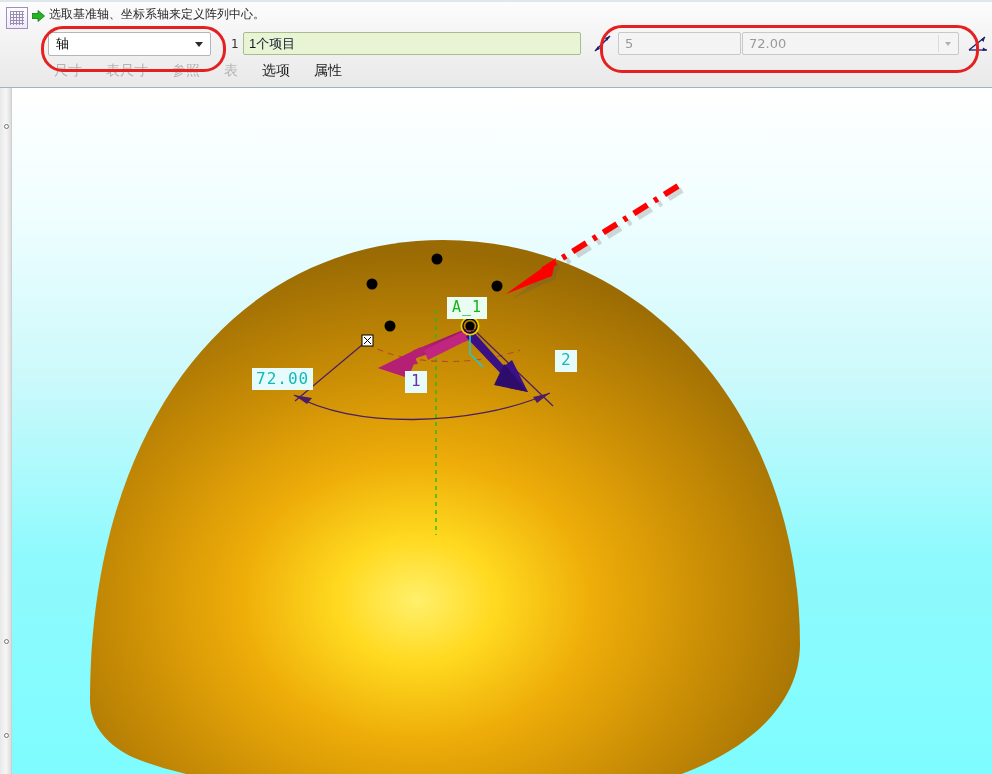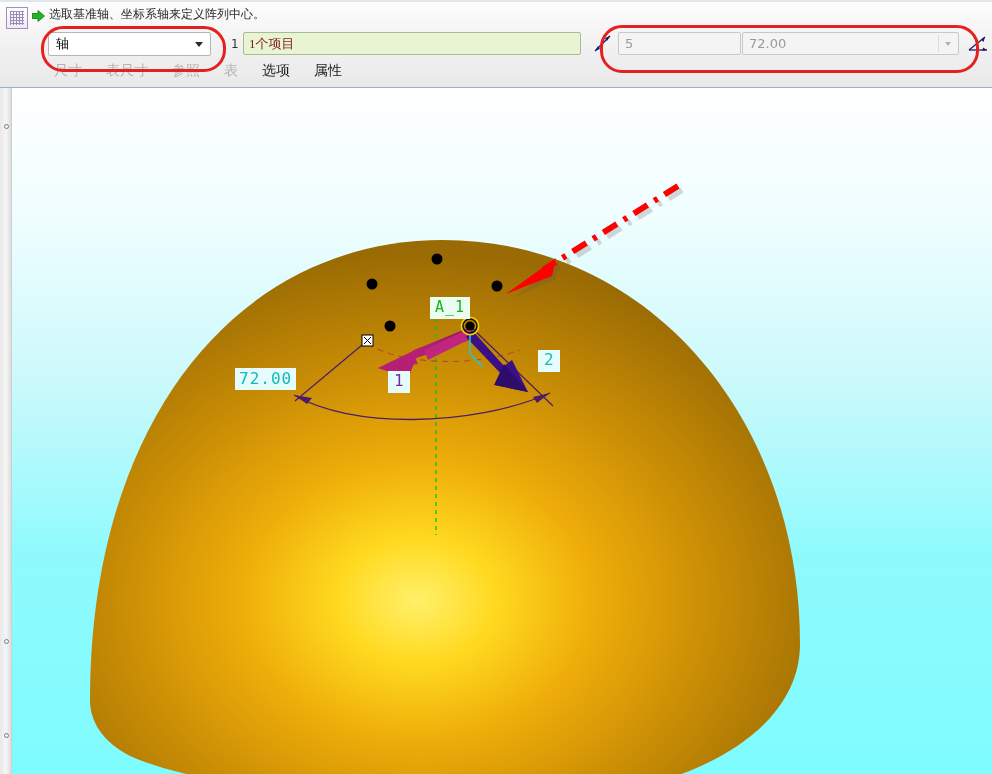--- a/index.html
+++ b/index.html
@@ -57,21 +57,21 @@
 
   .count-label{
     position:absolute;left:231px;top:7px;font-size:12px;color:#333;
     font-family:"DejaVu Sans",sans-serif;
   }
   .items-field{
     position:absolute;left:243px;top:2px;width:338px;height:23px;
     background:#e9f4d4;border:1px solid #a7bd8e;border-radius:2px;box-sizing:border-box;
     display:flex;align-items:center;
   }
-  .items-field .val{padding-left:5px;font-size:13px;color:#7f1d1d;font-family:Liberation Serif, serif;}
+  .items-field .val{padding-left:5px;font-size:13px;color:#0f172a;font-family:Liberation Sans, sans-serif;}
 
   .dim-icon{position:absolute;left:593px;top:4px;width:19px;height:19px;}
   .dim-icon2{position:absolute;left:968px;top:4px;width:20px;height:20px;}
 
   .num-field{
     position:absolute;top:2px;height:23px;
     background:#f4f4f4;border:1px solid #c8c8c8;border-radius:2px;box-sizing:border-box;
     display:flex;align-items:center;
   }
   .num-field .val{padding-left:6px;font-size:13px;color:#9a9a9a;font-family:"DejaVu Sans",sans-serif;}
@@ -108,21 +108,21 @@
     background:linear-gradient(to right,#e8e8e8,#f6f6f6 55%,#dcdcdc);
     border-right:1px solid #cfcfcf;box-sizing:border-box;
   }
   .rail-dot{position:absolute;left:4px;width:3px;height:3px;border:1px solid #777;border-radius:50%;background:#fafafa;}
 
   .gfx svg{position:absolute;left:0;top:0;}
 
   
   .lbl{
     position:absolute;font-family:"DejaVu Sans Mono","Liberation Mono",monospace;
-    background:#e6fbfb;border:0;white-space:nowrap;line-height:1;
+    background:#e6fbfb;border:0;white-space:nowrap;line-height:1;margin-left:17px;
   }
   #lblAxis{left:430px;top:209px;padding:3px 5px 4px 5px;font-size:15px;color:#17b317;
            background:#e9fdf3;letter-spacing:1px;}
   #lblDim{left:235px;top:280px;padding:3px 4px;font-size:16px;color:#12b9b9;
           background:#e6fbfb;letter-spacing:1px;}
   #lbl1{left:388px;top:283px;padding:2px 6px 4px 6px;font-size:16px;color:#6f2f9e;background:#e6fbfb;}
   #lbl2{left:538px;top:262px;padding:2px 6px 4px 6px;font-size:16px;color:#1fb9b9;background:#e6fbfb;}
 </style>
 </head>
 <body>

